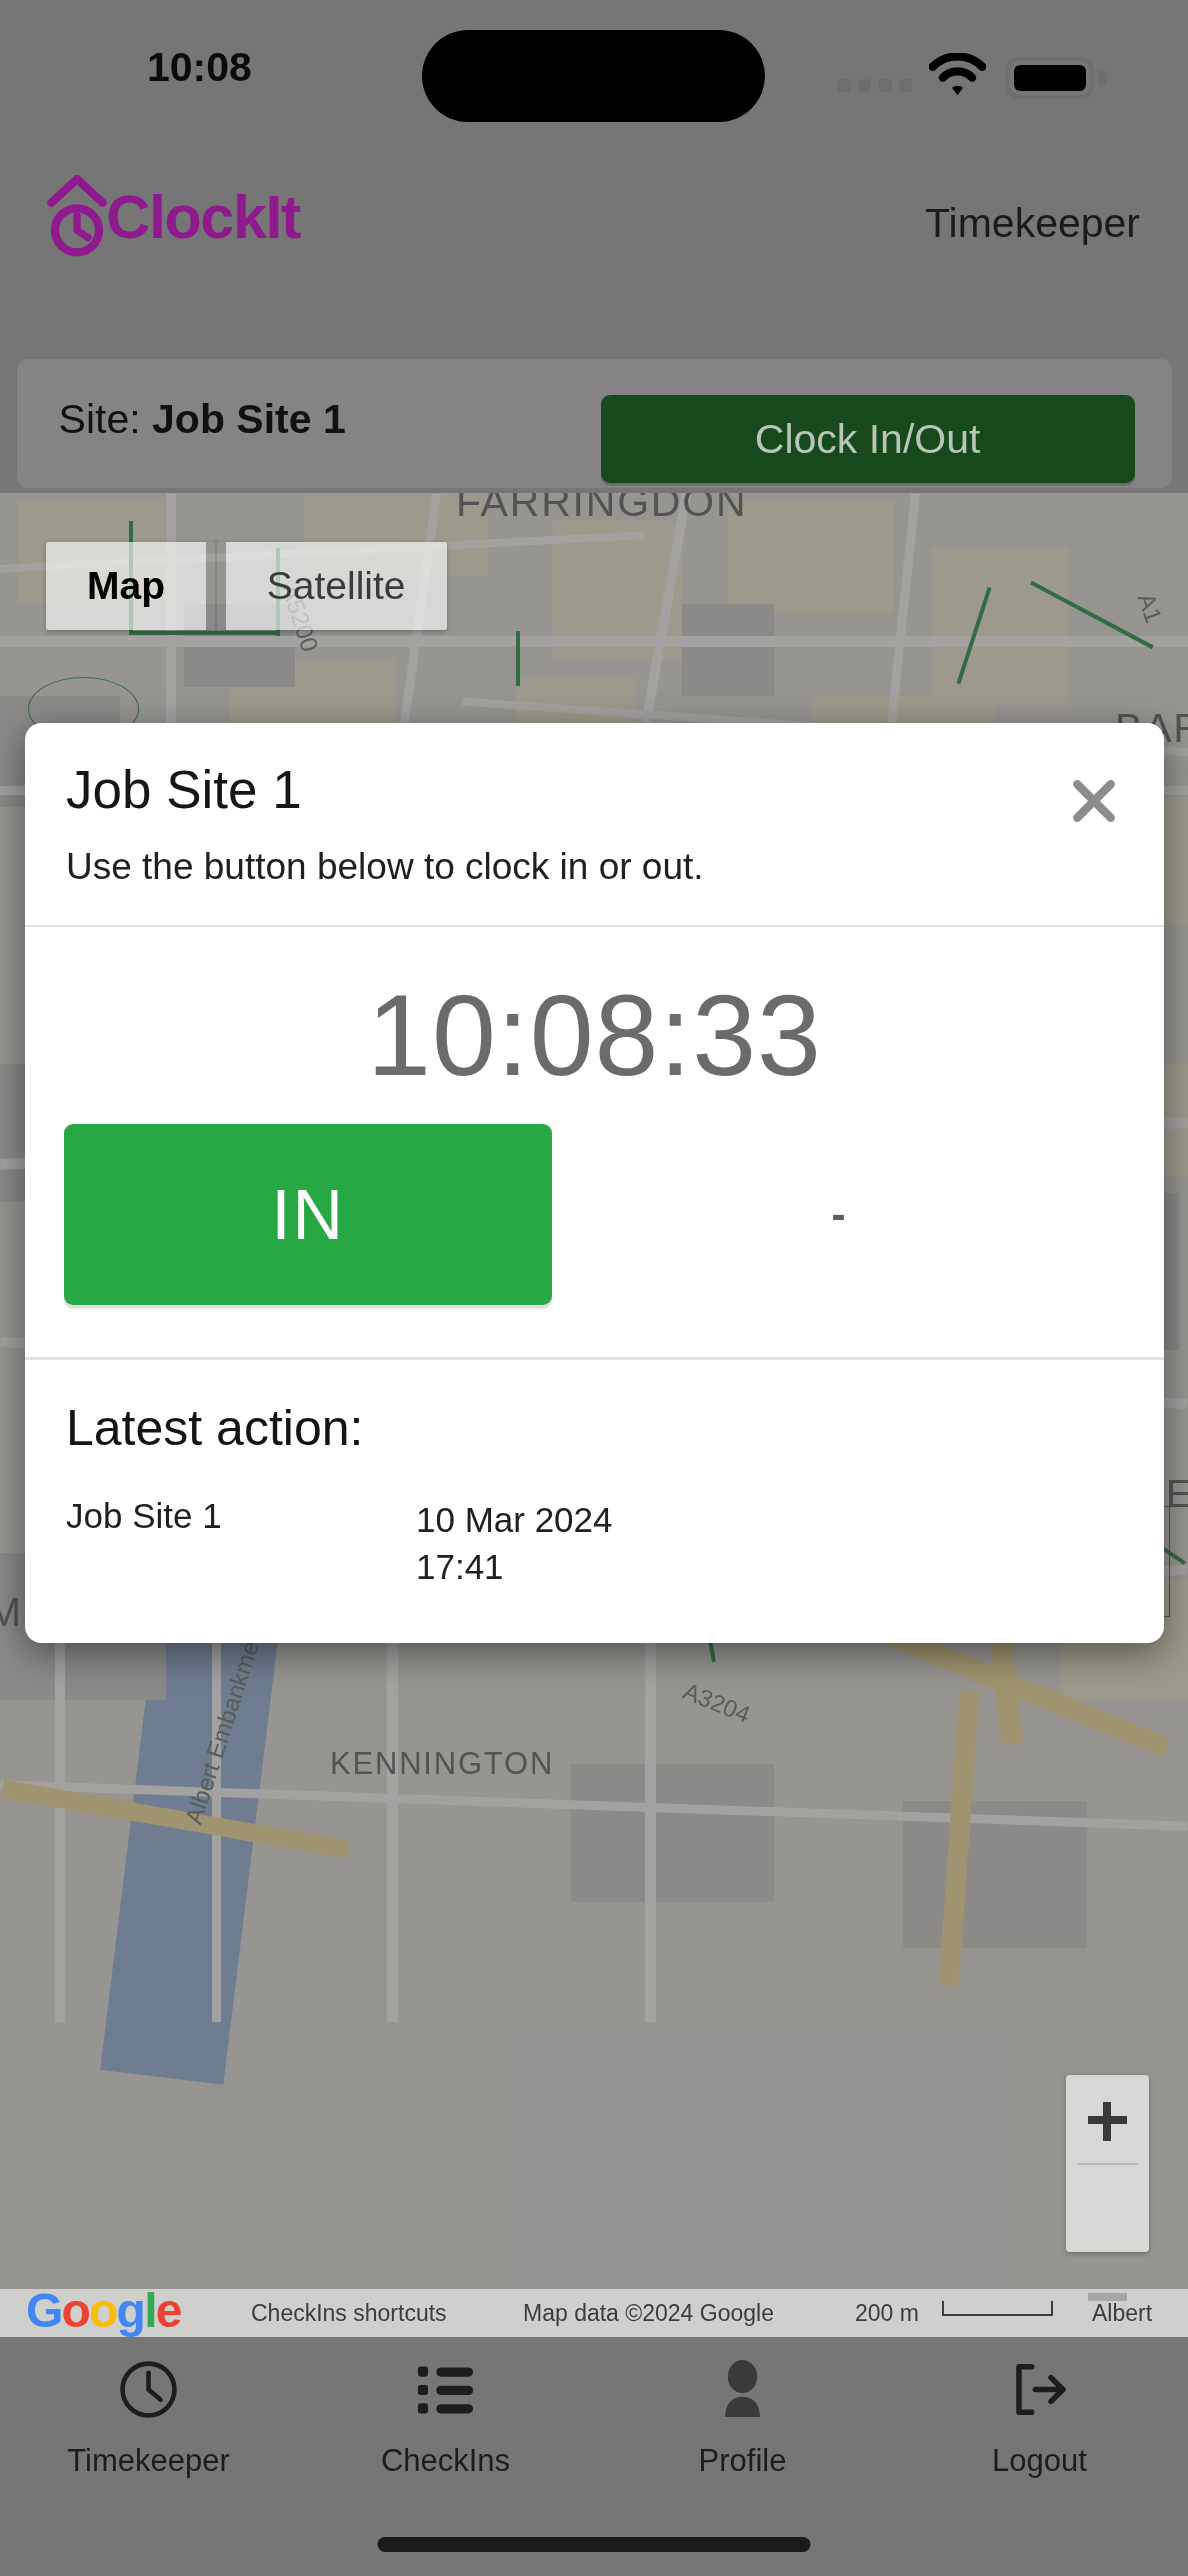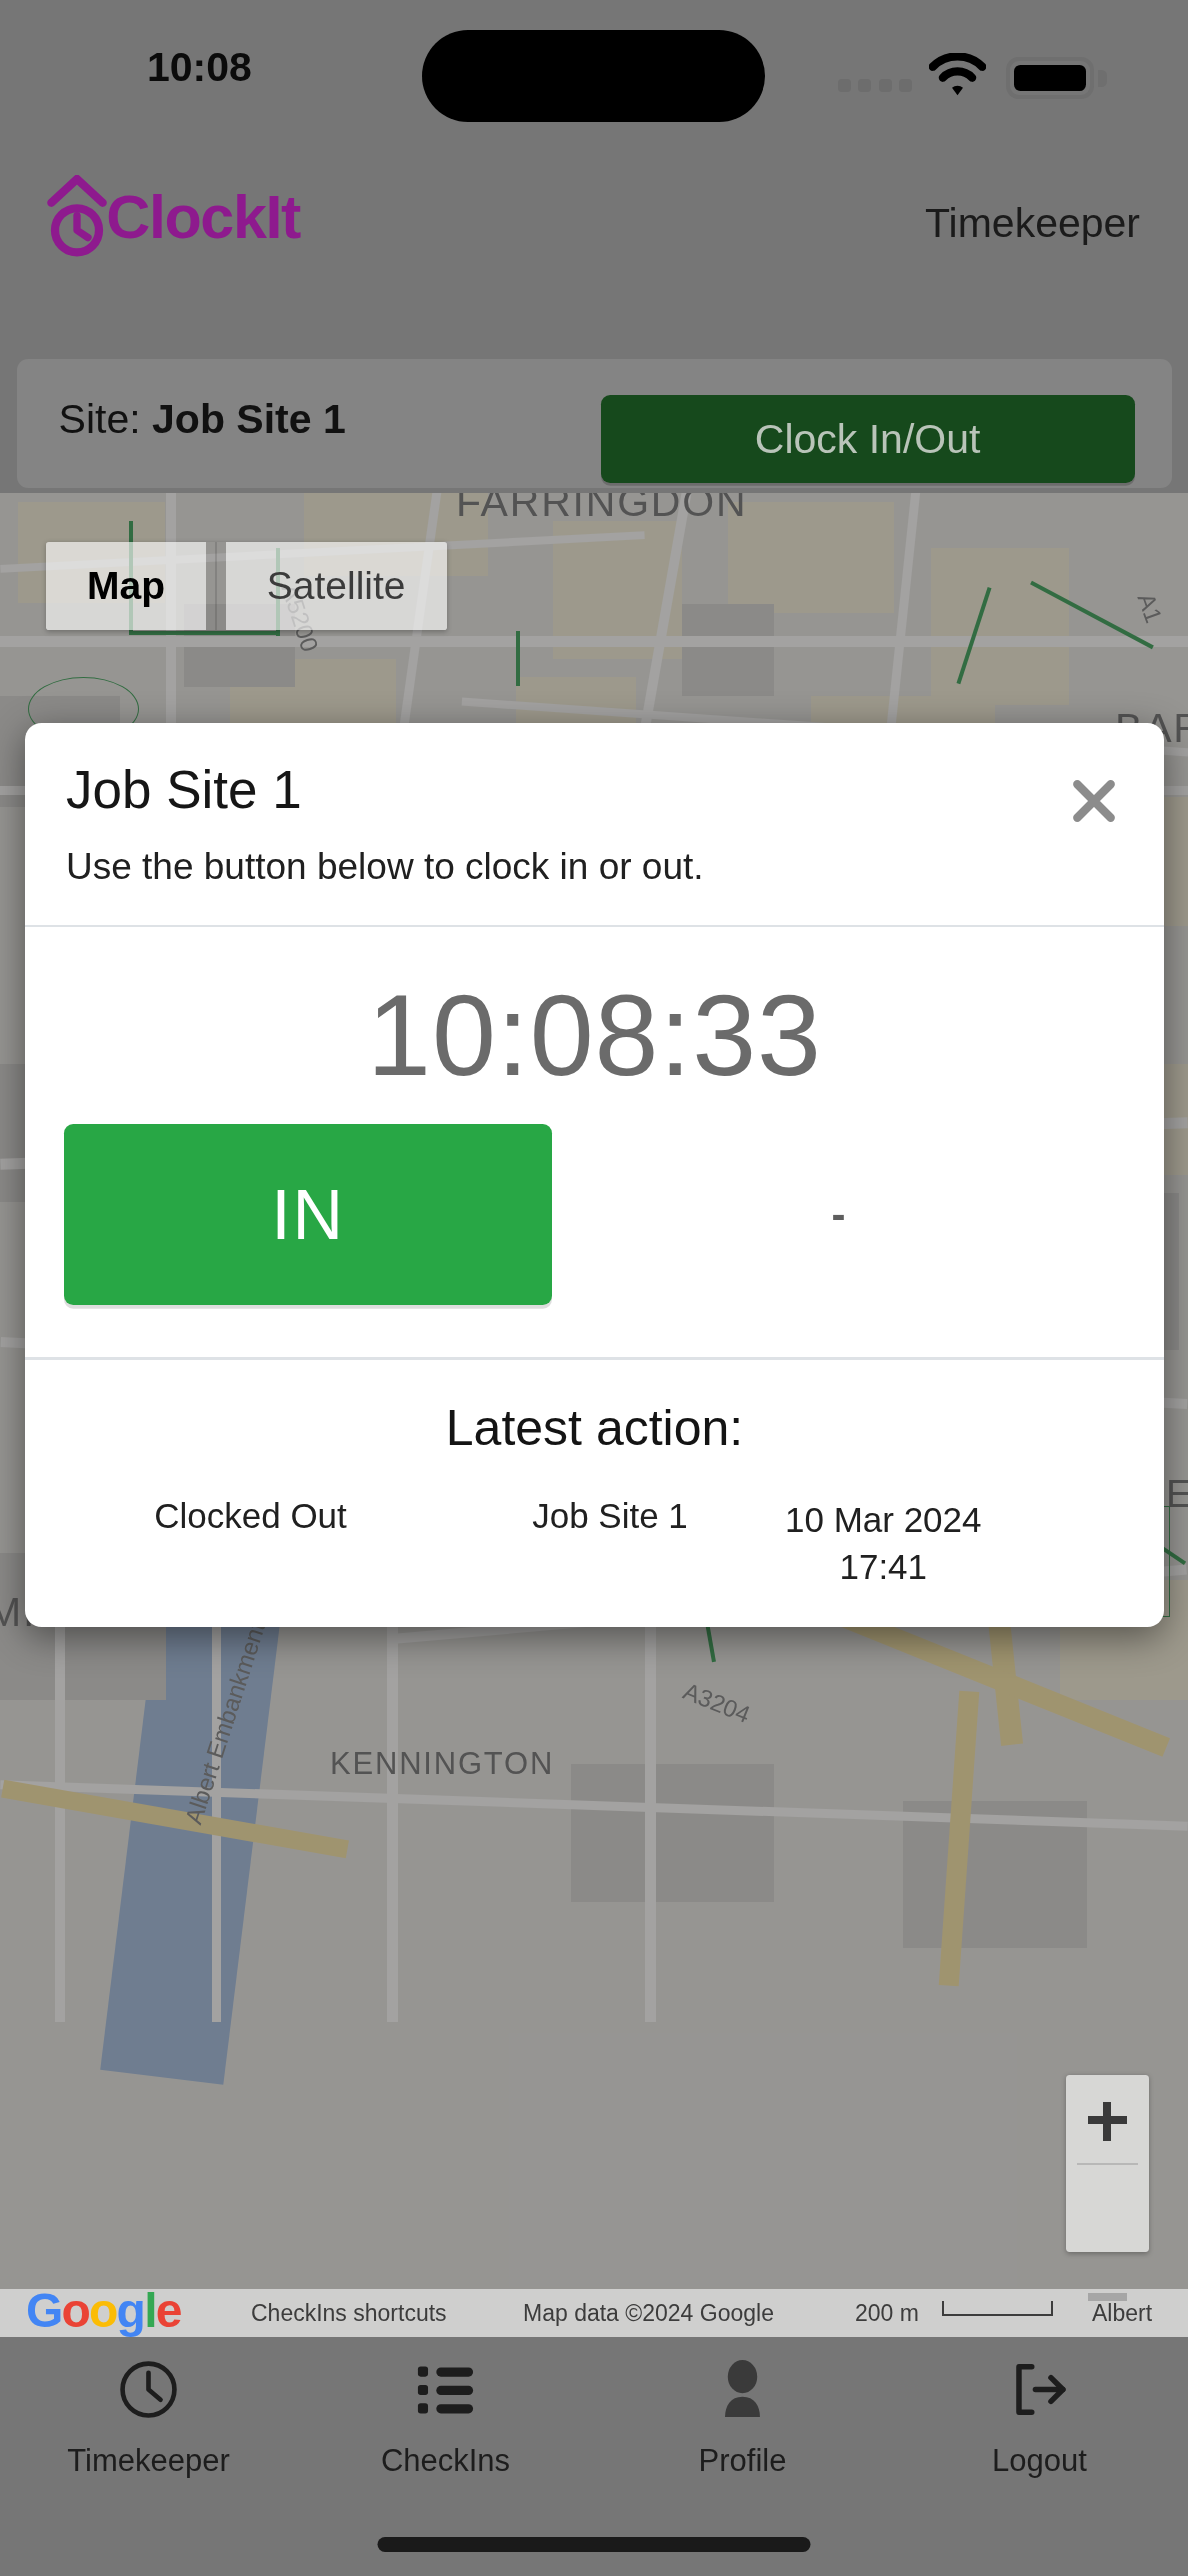--- a/index.html
+++ b/index.html
@@ -189,21 +189,21 @@
   }
   #in-btn{
     width:488px; height:181px; background:#28a745; border:none; border-radius:9.2px;
     color:#fff; font-size:70px; font-family:inherit; letter-spacing:1.8px;
     box-shadow:0 3.7px 0 rgba(0,0,0,0.13); cursor:pointer;
   }
   #elapsed{
     flex:1; text-align:center; font-size:42px; color:#5e5e5e; font-weight:700;
   }
 
-  #latest{ padding:39px 41px 36px 41px;text-align:center; }
+  #latest{ padding:39px 41px 52px 41px; }
   #latest-title{ font-size:50px; color:#141414; font-weight:400; }
   #latest-row{
     margin-top:39px; display:flex; font-size:35px; color:#202020;
   }
   #latest-row .c1{ width:369px; }
   #latest-row .c2{ width:350px; }
   #latest-row .c3{ width:auto; line-height:1.35; }
 
   
   #bottomnav{
@@ -421,21 +421,20 @@
       <button id="in-btn">IN</button>
       <div id="elapsed">-</div>
     </div>
   </div>
 
   <div class="hr"></div>
 
   <div id="latest">
     <div id="latest-title">Latest action:</div>
     <div id="latest-row">
-      <div class="c1">Clocked Out</div>
       <div class="c2">Job Site 1</div>
       <div class="c3">
         <div>10 Mar 2024</div>
         <div>17:41</div>
       </div>
     </div>
   </div>
 
 </div>
 

